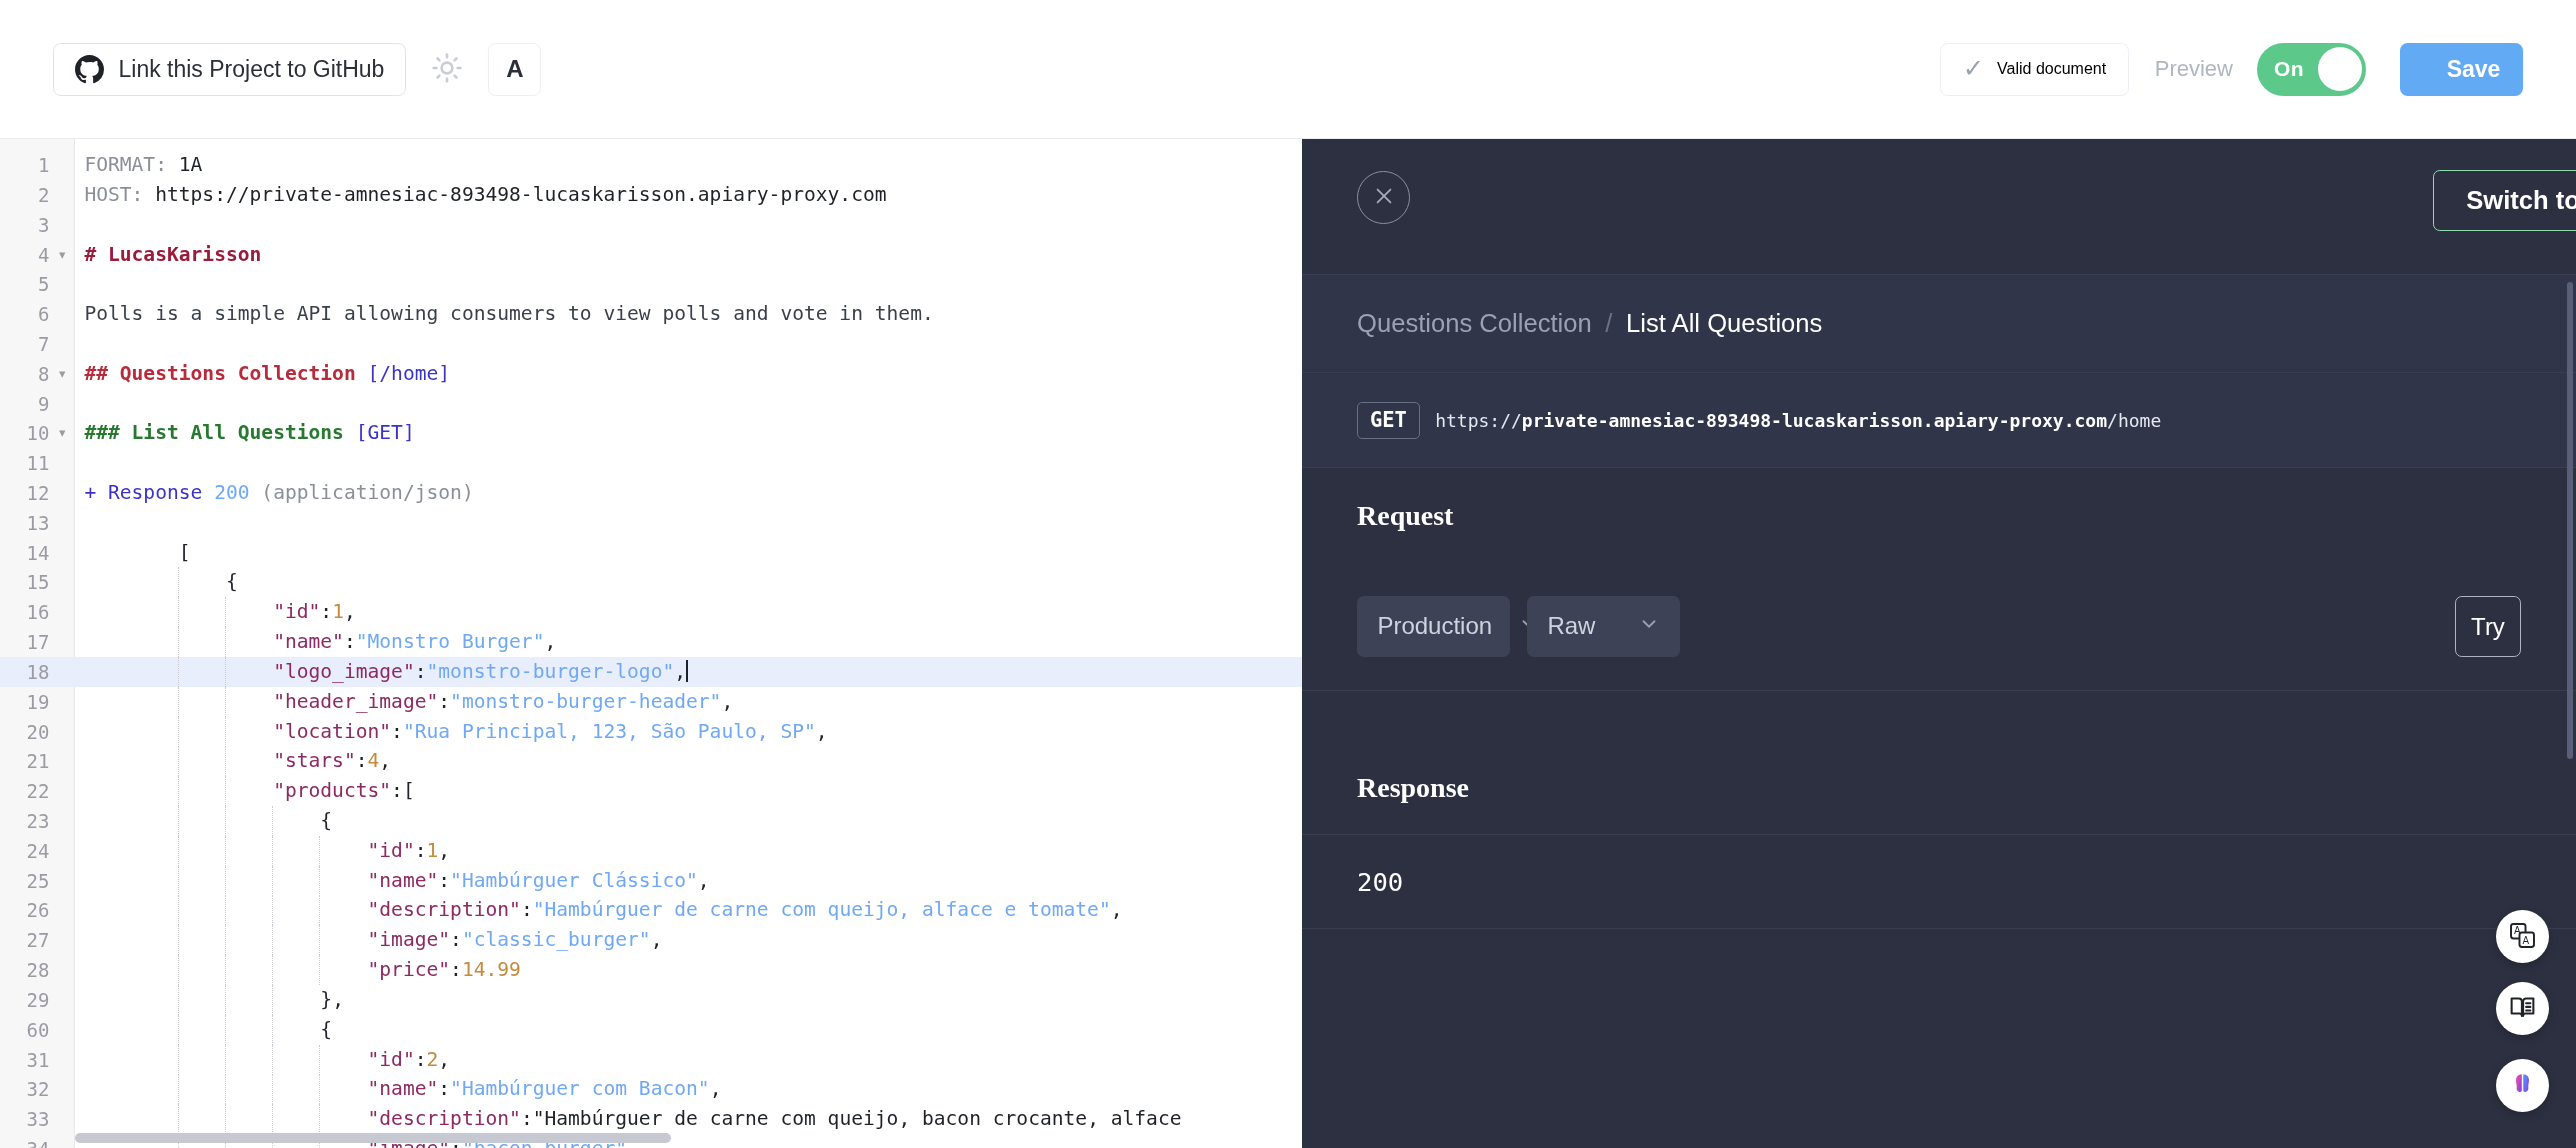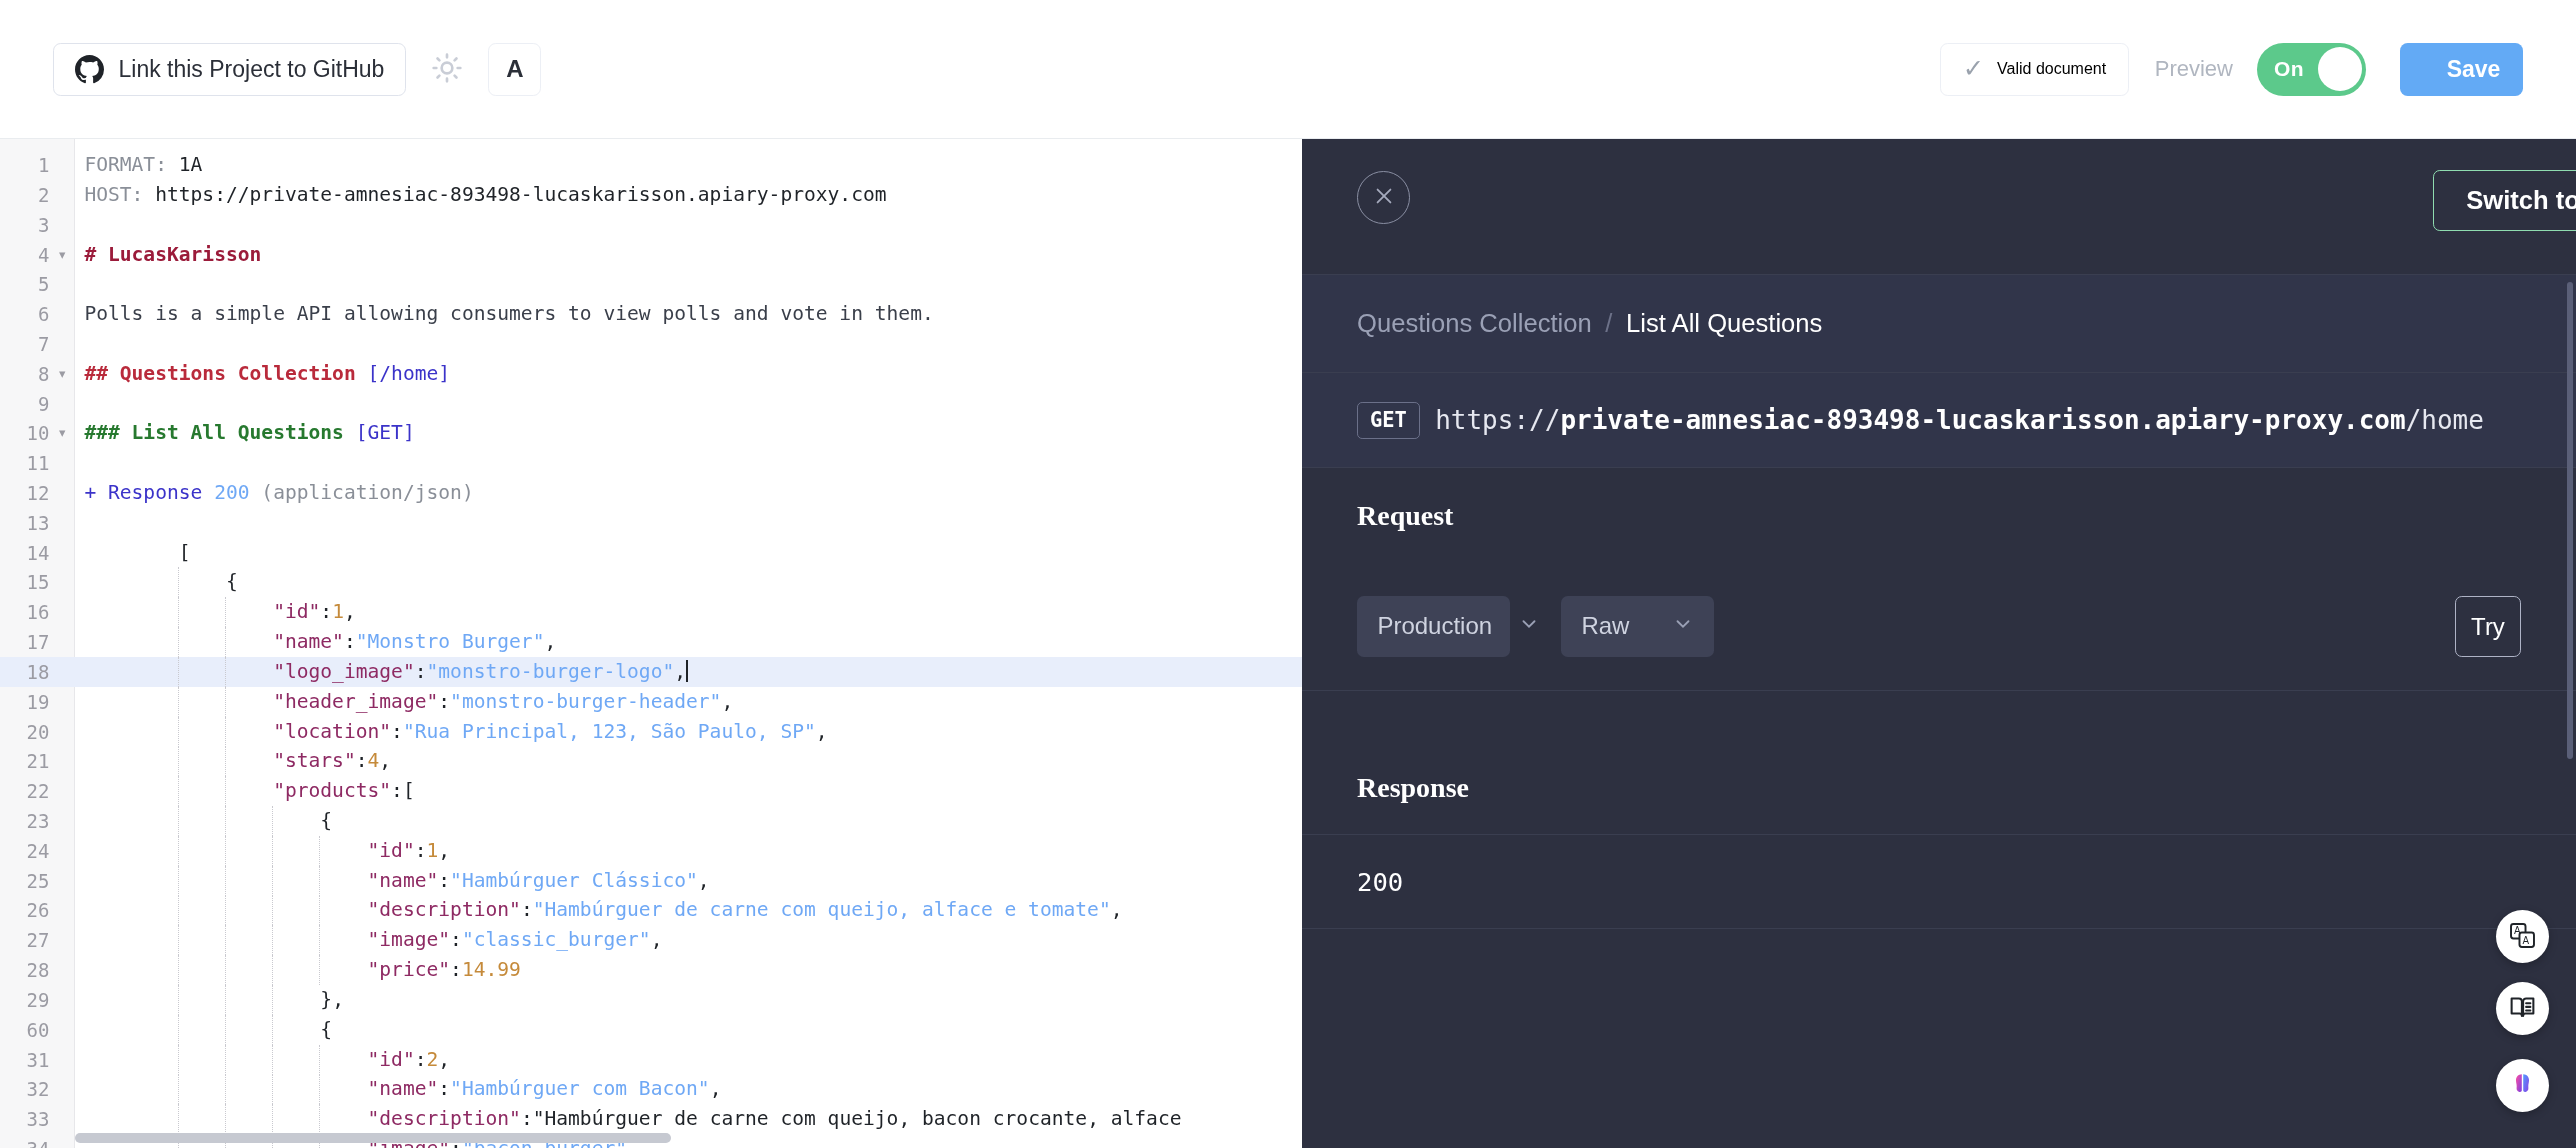--- a/index.html
+++ b/index.html
@@ -205,21 +205,21 @@
     border: 1.7px solid #6b7089; border-radius: 5.1px;
     display: flex; align-items: center; justify-content: center;
     margin-right: 15.3px;
   }
   #method-badge span {
     font-family: "DejaVu Sans Mono", monospace;
     font-size: 20.4px; font-weight: bold; color: #ffffff;
   }
   #url-text {
     font-family: "DejaVu Sans Mono", monospace;
-    font-size: 26px; color: #ffffff; white-space: nowrap;
+    font-size: 18px; color: #ffffff; white-space: nowrap;
   }
   #url-text .host { font-weight: bold; }
   #url-text .path { font-weight: normal; color: #e6e8f0; }
   #url-text .scheme { font-weight: normal; color: #e6e8f0; }
 
   .section-title-row {
     position: absolute; left: 0; width: 1274px;
     background: #2d3040;
     display: flex; align-items: center; padding-left: 55px;
   }
@@ -234,21 +234,21 @@
     display: flex; align-items: center; padding-left: 55px;
   }
   .dd {
     height: 61px; border-radius: 6.8px; background: #3e4256;
     display: flex; align-items: center; justify-content: space-between;
     padding: 0 20.4px; cursor: pointer;
   }
   .dd .dd-label { font-size: 24px; color: #cfd3e0; white-space: nowrap; }
   .dd .chev { font-size: 20.4px; color: #9aa0b5; margin-left: 25.6px; }
   #dd-env { width: 153px; margin-right: 17px; }
-  #dd-fmt { width: 153px; margin-left: 34px; }
+  #dd-fmt { width: 153px; }
   #try-btn {
     position: absolute; right: 55px; top: 34px;
     width: 66px; height: 61px;
     border: 1.7px solid #aeb3c6; border-radius: 6.8px;
     background: transparent; cursor: pointer;
     display: flex; align-items: center; justify-content: center;
   }
   #try-btn span { font-size: 24px; color: #ffffff; }
 
   #response-title { top: 602px; height: 94px; border-bottom: 0.9px solid #3a3e50; }

